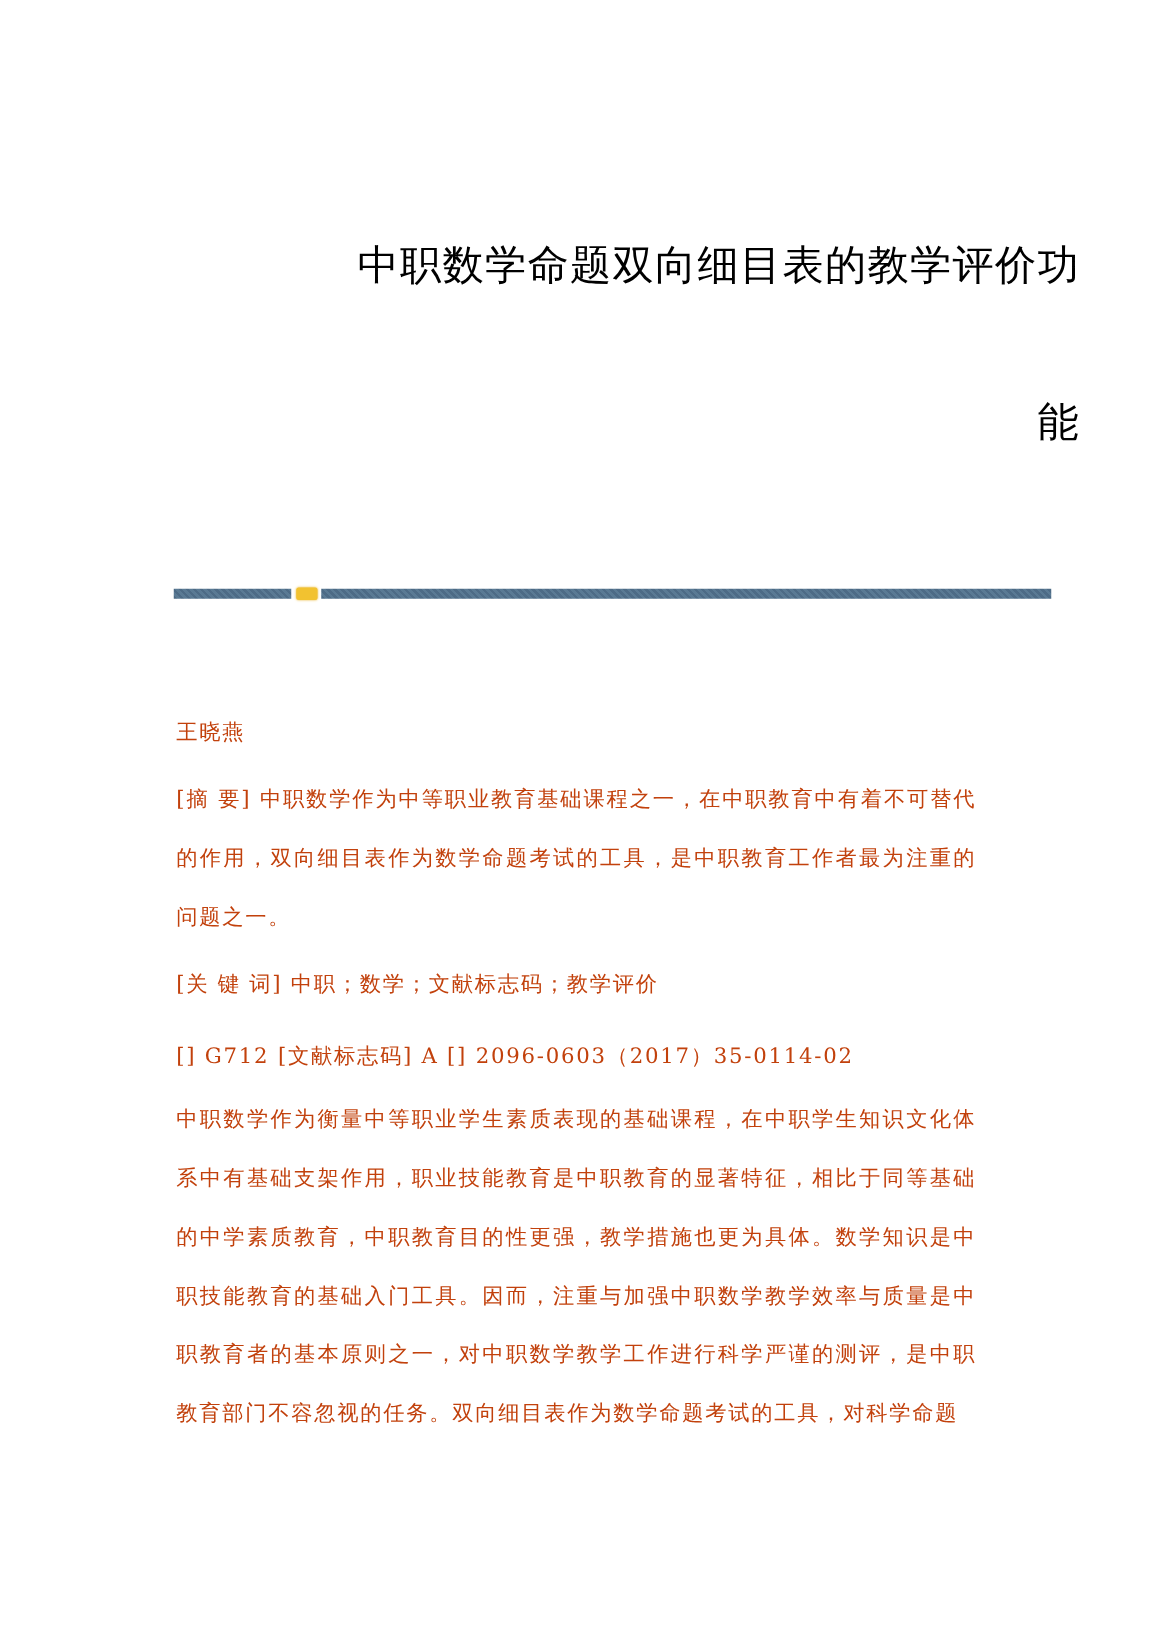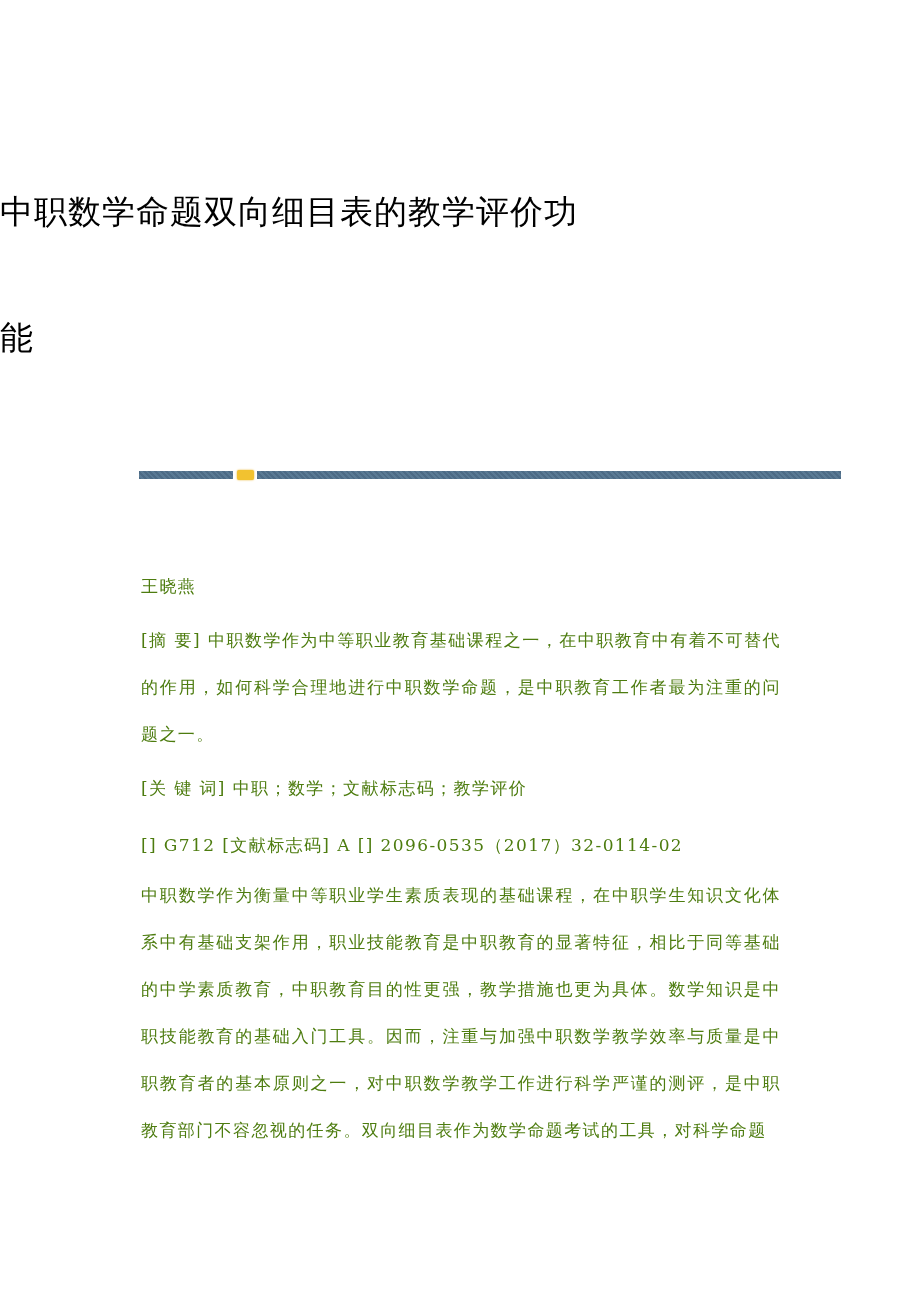--- a/index.html
+++ b/index.html
@@ -1,40 +1,40 @@
 <!DOCTYPE html>
 <html><head>
   <meta charset="utf-8">
   <style>
     html, body { margin: 0; padding: 0; background: #ffffff; }
     body {
       width: 920px; height: 1302px; position: relative; overflow: hidden;
       font-family: "DejaVu Serif", "Liberation Serif", serif; color: #111;
     }
     .title-line {
-      position: absolute; left: 0; width: 848px; text-align: left;
+      position: absolute; left: 0; width: 848px; text-align: right;
       font-family: "DejaVu Sans", "Liberation Sans", sans-serif;
-      font-size: 33px; letter-spacing: 1px; color: #000;
+      font-size: 33px; letter-spacing: 1px; color: #000; padding-left: 16px;
     }
     #title-1 { top: 190px; }
     #title-2 { top: 316px; }
     .divider { position: absolute; top: 471px; height: 8px; }
     .bar {
       position: absolute; top: 0; height: 8px;
       background: repeating-linear-gradient(45deg, #4d6b86 0 2px, #5a7a94 2px 4px);
     }
     #bar-left { left: 139px; width: 94px; }
     #bar-right { left: 257px; width: 584px; }
     #emblem {
       position: absolute; left: 237px; top: -1px; width: 17px; height: 10px;
       background: #f2c230; border-radius: 2px; box-shadow: 0 0 2px #e8b020;
     }
     .para {
       position: absolute; left: 141px; width: 640px;
-      font-size: 17px; line-height: 47px; letter-spacing: 1.4px; color: #4d7c0f;
+      font-size: 17px; line-height: 47px; letter-spacing: 1.4px; color: #c2410c;
       text-align: justify; text-align-last: left;
     }
     #author { top: 563px; }
     #abstract { top: 617px; }
     #keywords { top: 765px; }
     #classification { top: 822px; }
     #body-1 { top: 872px; font-family: Liberation Serif, serif; }
   </style>
 </head>
 <body>
@@ -42,16 +42,16 @@
 <div id="title-1" class="title-line">中职数学命题双向细目表的教学评价功</div>
 <div id="title-2" class="title-line">能</div>
 
 <div class="divider" style="left:0;width:920px;">
   <div id="bar-left" class="bar"></div>
   <div id="emblem"></div>
   <div id="bar-right" class="bar"></div>
 </div>
 
 <div id="author" class="para">王晓燕</div>
-<div id="abstract" class="para">[摘 要] 中职数学作为中等职业教育基础课程之一，在中职教育中有着不可替代的作用，如何科学合理地进行中职数学命题，是中职教育工作者最为注重的问题之一。</div>
+<div id="abstract" class="para">[摘 要] 中职数学作为中等职业教育基础课程之一，在中职教育中有着不可替代的作用，双向细目表作为数学命题考试的工具，是中职教育工作者最为注重的问题之一。</div>
 <div id="keywords" class="para">[关 键 词] 中职；数学；文献标志码；教学评价</div>
-<div id="classification" class="para">[] G712 [文献标志码] A [] 2096-0535（2017）32-0114-02</div>
+<div id="classification" class="para">[] G712 [文献标志码] A [] 2096-0603（2017）35-0114-02</div>
 <div id="body-1" class="para">中职数学作为衡量中等职业学生素质表现的基础课程，在中职学生知识文化体系中有基础支架作用，职业技能教育是中职教育的显著特征，相比于同等基础的中学素质教育，中职教育目的性更强，教学措施也更为具体。数学知识是中职技能教育的基础入门工具。因而，注重与加强中职数学教学效率与质量是中职教育者的基本原则之一，对中职数学教学工作进行科学严谨的测评，是中职教育部门不容忽视的任务。双向细目表作为数学命题考试的工具，对科学命题</div>
 
 </body></html>

